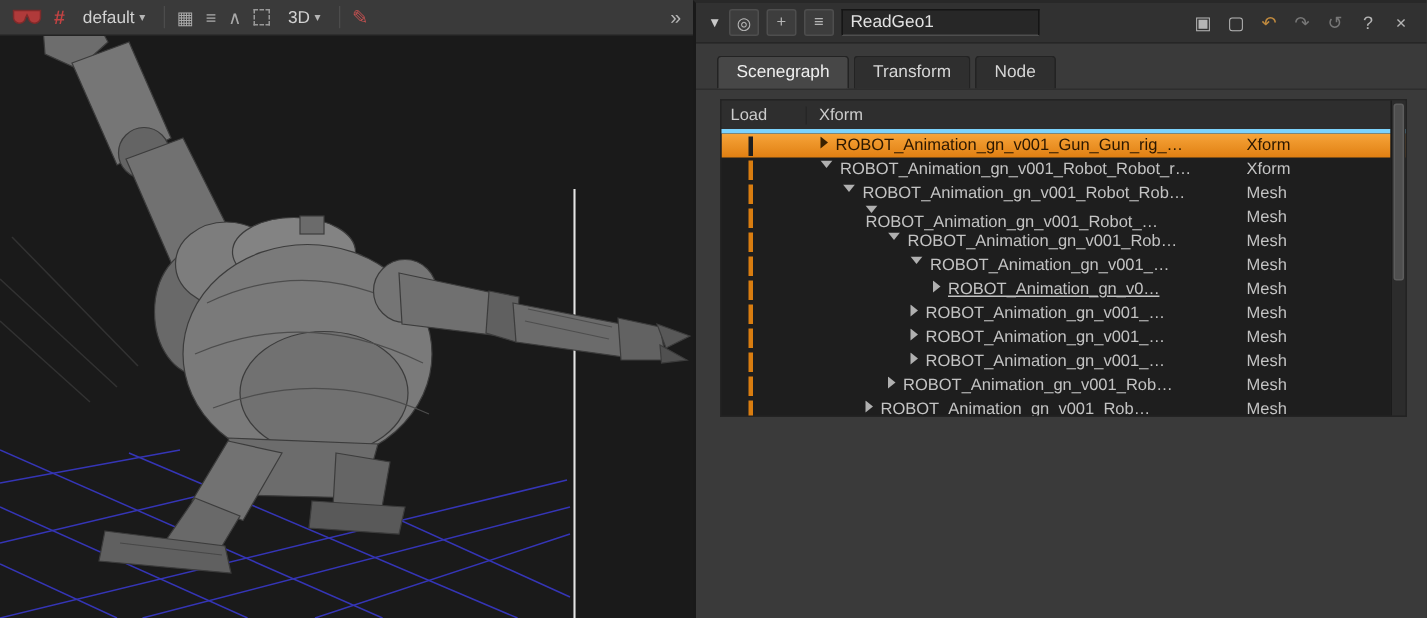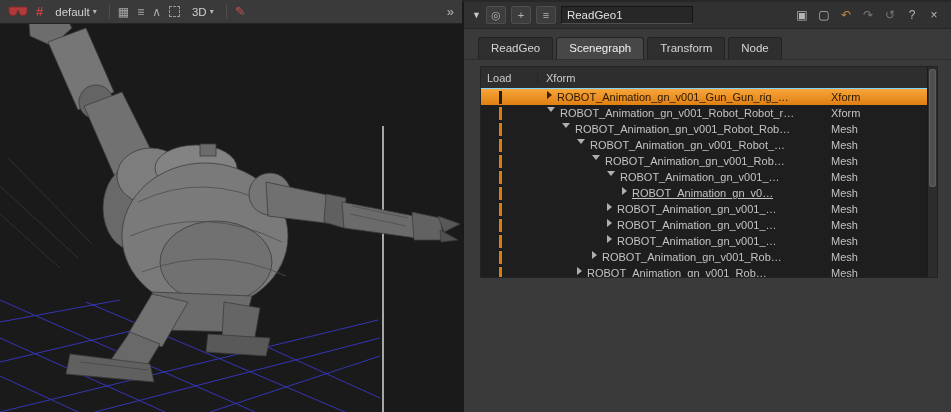--- a/index.html
+++ b/index.html
@@ -37,21 +37,21 @@
   .ph-ic.dim{color:#777}
   .ph-ic.undo{color:#c08a3e}
   .tab-bar{position:absolute;left:0;top:31px;width:100%;height:27px;display:flex;
     align-items:flex-end;padding-left:14px;border-bottom:1px solid #2d2d2d}
   .tab{padding:4px 12px 5px;font-size:11.5px;color:#d6d6d6;background:#2f2f2f;
     border:1px solid #232323;border-bottom:none;border-radius:3px 3px 0 0;margin-right:3px}
   .tab.active{background:#474747;color:#efefef}
 
   
   .sg-wrap{position:absolute;left:16px;top:64px;width:458px;border:1px solid #232323;background:#1e1e1e}
-  .sg-header{display:flex;height:22px;background:#2e2e2e;border-bottom:1px solid #7dd3fc;
+  .sg-header{display:flex;height:22px;background:#2e2e2e;border-bottom:3px solid #7dd3fc;
     color:#cccccc;font-size:11px;align-items:center}
   .sg-header .h-load{width:56px;padding-left:6px;flex:none}
   .sg-header .h-file{flex:1;padding-left:6px}
   .sg-header .h-type{width:104px;padding-left:8px;flex:none;border-left:1px solid #262626}
   .sg-body{position:relative;height:188px;overflow:hidden}
   .sg-row{display:flex;height:16px;align-items:center;font-size:11px;color:#c3c3c3;padding-right:10px}
   .cell-load{width:56px;flex:none;display:flex;align-items:center}
   .load-bar{width:3px;height:13px;background:#d97d10;margin-left:18px}
   .cell-tree{flex:1;display:flex;align-items:flex-start;overflow:hidden;white-space:nowrap}
   .arrow{width:0;height:0;flex:none;margin-right:5px}
@@ -164,21 +164,20 @@
       <span class="ph-ic">▢</span>
       <span class="ph-ic undo">↶</span>
       <span class="ph-ic dim">↷</span>
       <span class="ph-ic dim">↺</span>
       <span class="ph-ic">?</span>
       <span class="ph-ic">×</span>
     </span>
   </div>
 
   <div class="tab-bar">
-      <div class="tab">ReadGeo</div>
       <div class="tab active">Scenegraph</div>
       <div class="tab">Transform</div>
       <div class="tab">Node</div>
     </div>
 
   <div class="sg-wrap">
     <div class="sg-header">
       <div class="h-load">Load</div>
       <div class="h-type">Xform</div>
     </div>
@@ -210,21 +209,21 @@
           <div class="cell-tree" style="padding-left: 25px;">
             <span class="arrow down"></span>
             <span class="row-label">ROBOT_Animation_gn_v001_Robot_Rob…</span>
           </div>
           <div class="cell-type">Mesh</div>
         </div>
         <div class="sg-row">
           <div class="cell-load">
             <span class="load-bar"></span>
           </div>
-          <div class="cell-tree" style="padding-left: 40px;">
+          <div class="cell-tree" style="padding-left: 40px; flex-direction: column;">
             <span class="arrow down"></span>
             <span class="row-label">ROBOT_Animation_gn_v001_Robot_…</span>
           </div>
           <div class="cell-type">Mesh</div>
         </div>
         <div class="sg-row">
           <div class="cell-load">
             <span class="load-bar"></span>
           </div>
           <div class="cell-tree" style="padding-left: 55px;">

